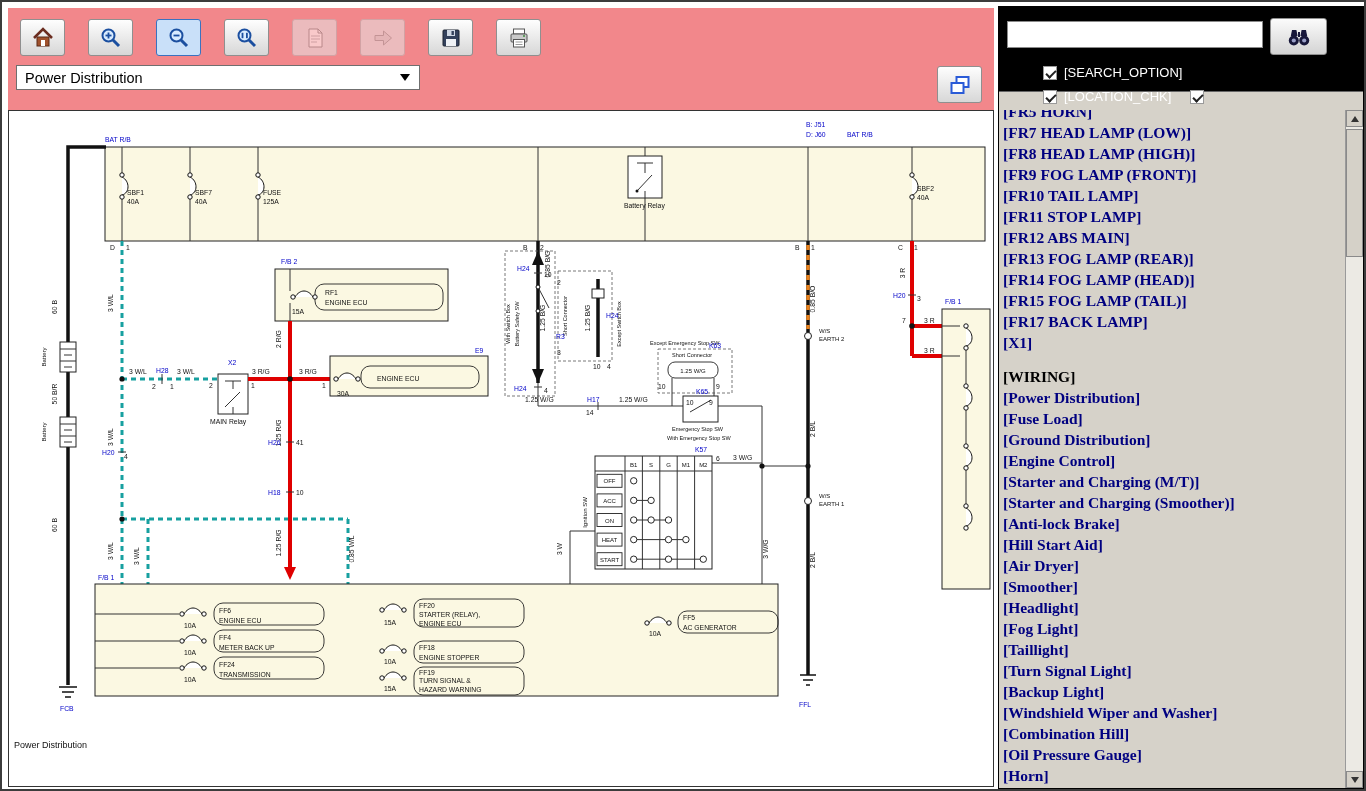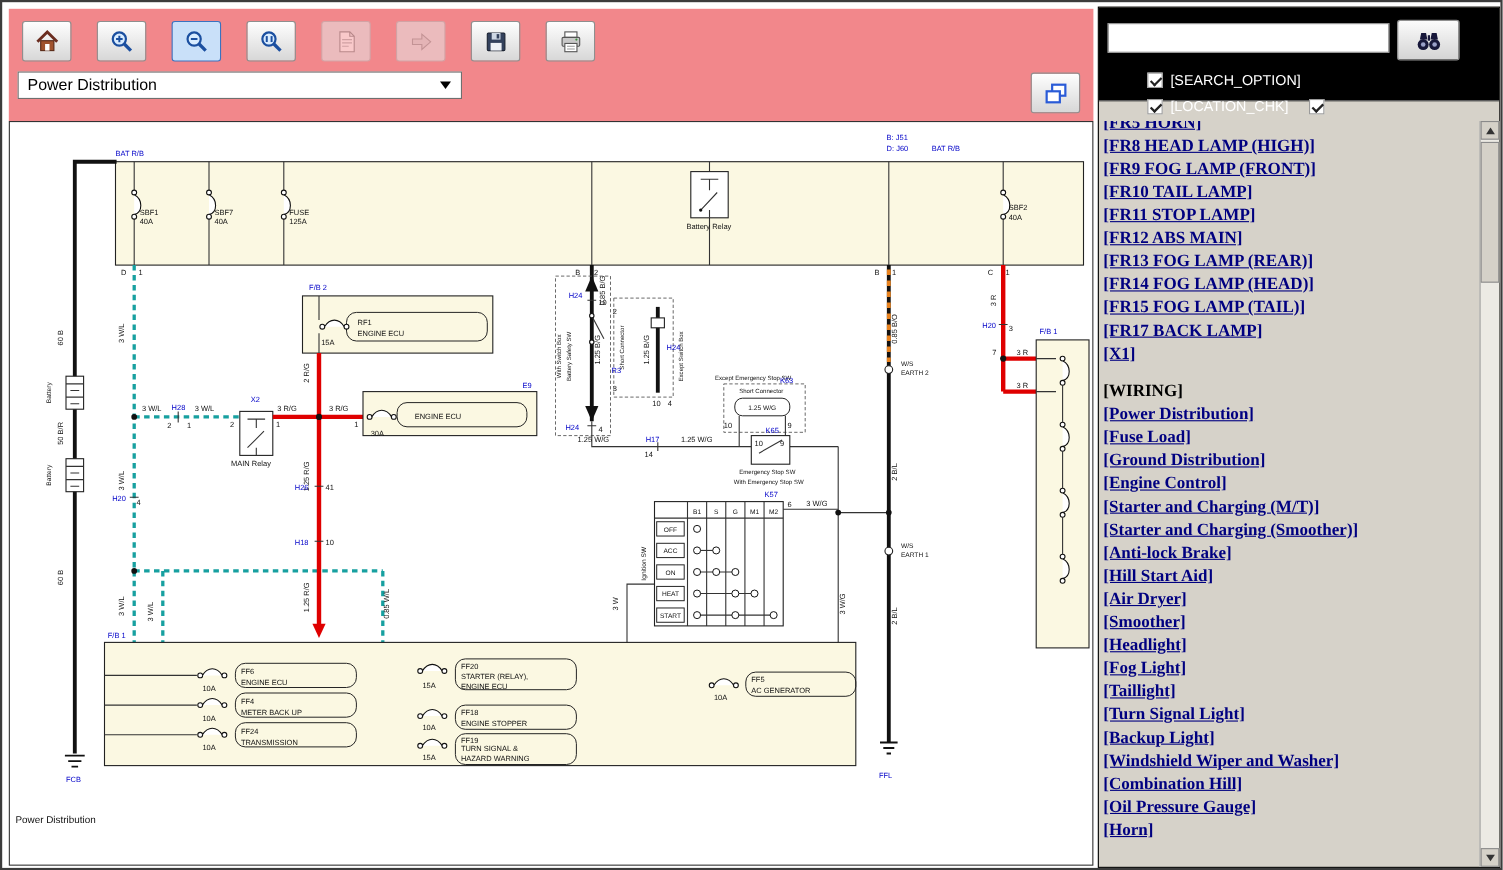--- a/index.html
+++ b/index.html
@@ -31,21 +31,21 @@
               background:linear-gradient(#fbfbfb,#d4d4d4);display:flex;align-items:center;justify-content:center;cursor:pointer}
   .chk-row{position:absolute;left:44px;display:flex;align-items:center;font-size:13px;gap:7px;white-space:nowrap}
   .chk-row.row1{top:58px}.chk-row.row2{top:82px}
   .chk{width:14px;height:14px;background:#fff;border:1px solid #9a9a9a;position:relative;display:inline-block;cursor:pointer;flex:none}
   .chk.checked::after{content:"";position:absolute;left:2px;top:3px;width:8px;height:4px;
                       border-left:2px solid #222;border-bottom:2px solid #222;transform:rotate(-45deg)}
   .extra-chk{margin-left:12px}
   .list{position:absolute;left:0;top:103px;right:18px;bottom:0;overflow:hidden;padding-left:4px}
   .list-inner{margin-top:-9px}
   .list-item{font-family:"Liberation Serif",serif;font-weight:bold;font-size:15.5px;line-height:21px;white-space:nowrap}
-  .list-item.link{color:var(--link_color,#000080);text-decoration:underline;cursor:pointer}
+  .list-item.link{color:var(--link_color,#000080);cursor:pointer}
   .list-item.header{color:#000}
   .spacer{height:13px}
   .vscroll{position:absolute;right:0;top:103px;bottom:0;width:18px;background:#eceae4;border-left:1px solid #9a9a9a}
   .sb-btn{position:absolute;left:0;width:17px;height:17px;background:#d5d1c8;border:1px solid #8a8a8a;
           display:flex;align-items:center;justify-content:center;cursor:pointer}
   .sb-btn.up{top:0}.sb-btn.down{bottom:0}
   .tri-up{width:0;height:0;border-left:4px solid transparent;border-right:4px solid transparent;border-bottom:6px solid #333}
   .tri-down{width:0;height:0;border-left:4px solid transparent;border-right:4px solid transparent;border-top:6px solid #333}
   .sb-thumb{position:absolute;left:0;top:19px;width:17px;height:128px;background:#d5d1c8;border:1px solid #8a8a8a;cursor:pointer}
 
@@ -474,20 +474,21 @@
     <div class="chk-row row2">
       <span class="chk checked"></span>
       <span>[LOCATION_CHK]</span>
       <span class="chk extra-chk checked"></span>
     </div>
   </div>
 
   <div class="list">
     <div class="list-inner" id="list-inner">
         <div class="list-item link">[FR5 HORN]</div>
+        <div class="list-item link">[FR7 HEAD LAMP (LOW)]</div>
         <div class="list-item link">[FR8 HEAD LAMP (HIGH)]</div>
         <div class="list-item link">[FR9 FOG LAMP (FRONT)]</div>
         <div class="list-item link">[FR10 TAIL LAMP]</div>
         <div class="list-item link">[FR11 STOP LAMP]</div>
         <div class="list-item link">[FR12 ABS MAIN]</div>
         <div class="list-item link">[FR13 FOG LAMP (REAR)]</div>
         <div class="list-item link">[FR14 FOG LAMP (HEAD)]</div>
         <div class="list-item link">[FR15 FOG LAMP (TAIL)]</div>
         <div class="list-item link">[FR17 BACK LAMP]</div>
         <div class="list-item link">[X1]</div>

